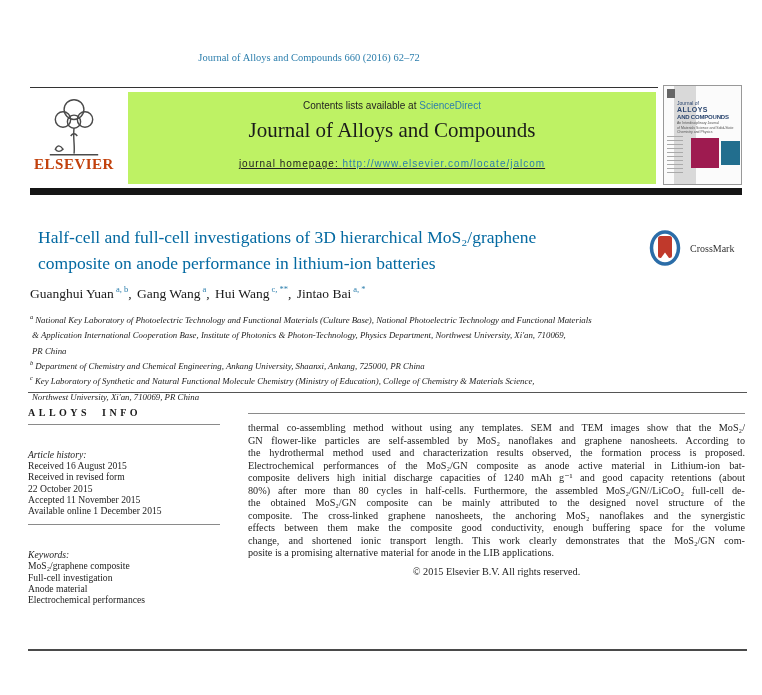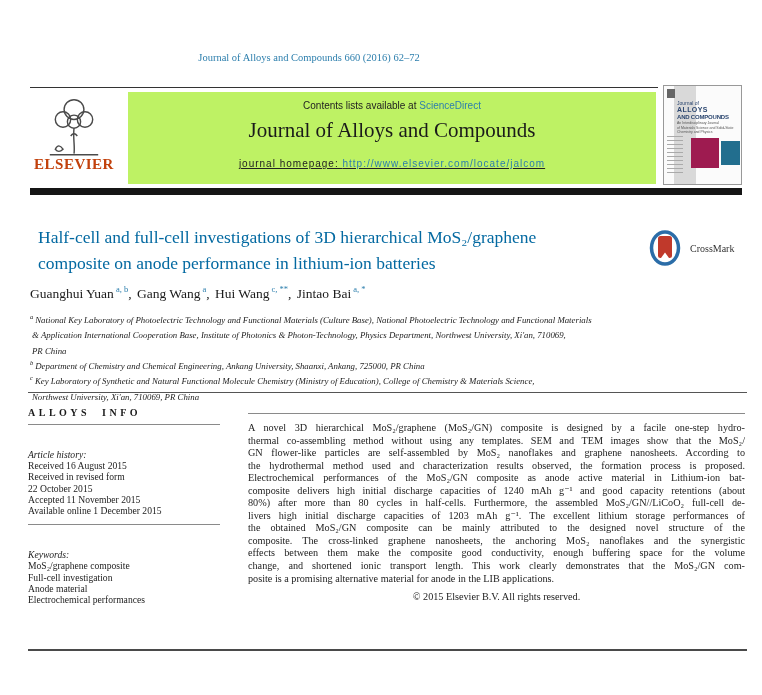--- a/index.html
+++ b/index.html
@@ -185,28 +185,26 @@
     <div>MoS₂/graphene composite</div>
     <div>Full-cell investigation</div>
     <div>Anode material</div>
     <div>Electrochemical performances</div>
   </div>
 </div>
 
 <div class="abs-col">
   <div class="thin-rule"></div>
   <div class="abs-body">
-    <div class="abs-line">A novel 3D hierarchical MoS₂/graphene (MoS₂/GN) composite is designed by a facile one-step hydro-</div>
     <div class="abs-line">thermal co-assembling method without using any templates. SEM and TEM images show that the MoS₂/</div>
     <div class="abs-line">GN flower-like particles are self-assembled by MoS₂ nanoflakes and graphene nanosheets. According to</div>
     <div class="abs-line">the hydrothermal method used and characterization results observed, the formation process is proposed.</div>
     <div class="abs-line">Electrochemical performances of the MoS₂/GN composite as anode active material in Lithium-ion bat-</div>
     <div class="abs-line">composite delivers high initial discharge capacities of 1240 mAh g⁻¹ and good capacity retentions (about</div>
     <div class="abs-line">80%) after more than 80 cycles in half-cells. Furthermore, the assembled MoS₂/GN//LiCoO₂ full-cell de-</div>
-    <div class="abs-line">livers high initial discharge capacities of 1203 mAh g⁻¹. The excellent lithium storage performances of</div>
     <div class="abs-line">the obtained MoS₂/GN composite can be mainly attributed to the designed novel structure of the</div>
     <div class="abs-line">composite. The cross-linked graphene nanosheets, the anchoring MoS₂ nanoflakes and the synergistic</div>
     <div class="abs-line">effects between them make the composite good conductivity, enough buffering space for the volume</div>
     <div class="abs-line">change, and shortened ionic transport length. This work clearly demonstrates that the MoS₂/GN com-</div>
     <div class="abs-line last">posite is a promising alternative material for anode in the LIB applications.</div>
     <div class="abs-copyright">© 2015 Elsevier B.V. All rights reserved.</div>
   </div>
 </div>
 
 <div class="rule-bottom"></div>

